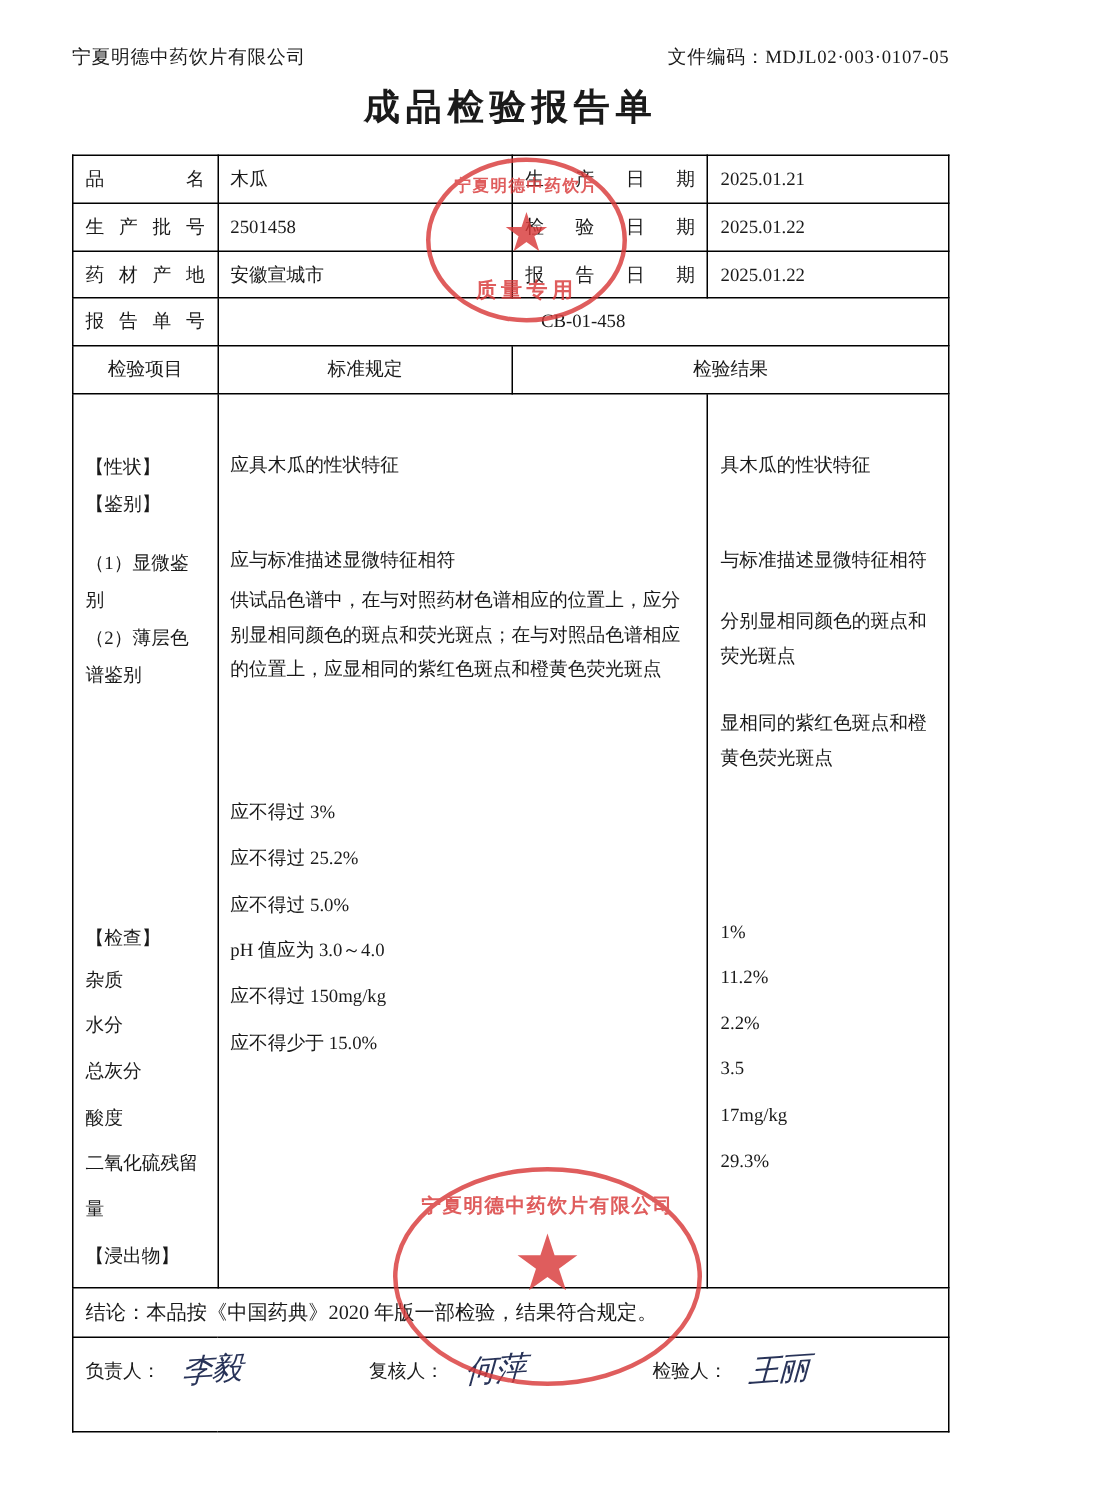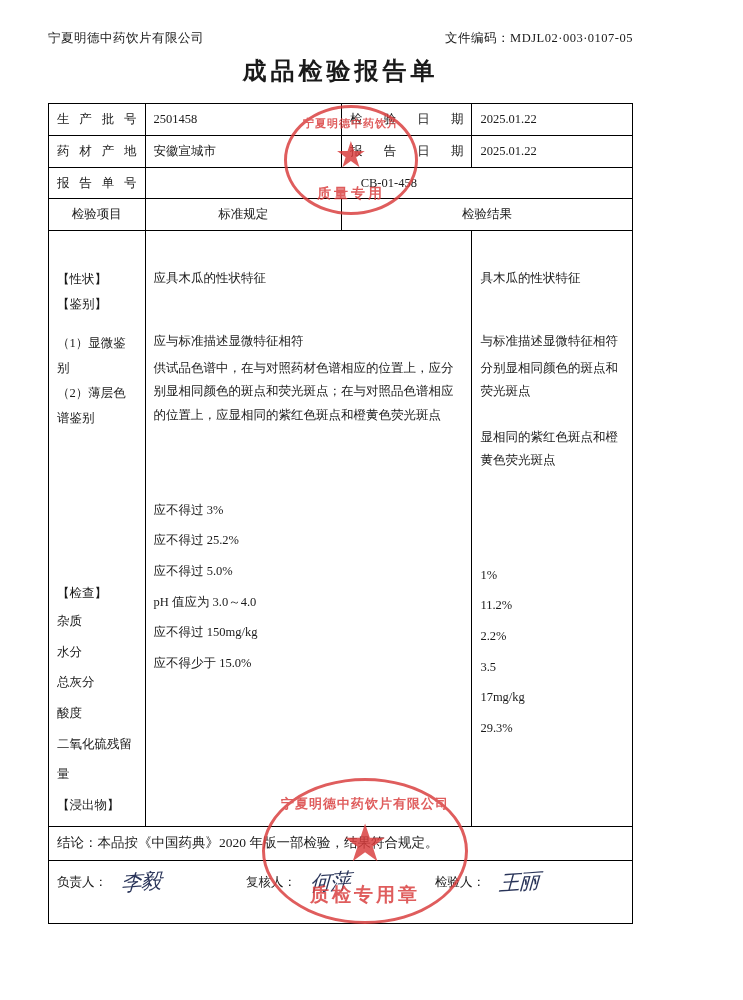--- a/index.html
+++ b/index.html
@@ -197,20 +197,26 @@
   <div class="title">成品检验报告单</div>
 
   <table class="doc">
     <colgroup>
       <col style="width:86px">
       <col style="width:175px">
       <col style="width:116px">
       <col style="width:143px">
     </colgroup>
     <tbody>
+      <tr>
+        <td class="lbl">品　　名</td>
+        <td class="val">木瓜</td>
+        <td class="lbl lbl-c">生产日期</td>
+        <td class="val">2025.01.21</td>
+      </tr>
       <tr>
         <td class="lbl">生产批号</td>
         <td class="val">2501458</td>
         <td class="lbl lbl-c">检验日期</td>
         <td class="val">2025.01.22</td>
       </tr>
       <tr>
         <td class="lbl">药材产地</td>
         <td class="val">安徽宣城市</td>
         <td class="lbl lbl-c">报告日期</td>
@@ -261,21 +267,21 @@
           <div class="row-line">应不得过 150mg/kg</div>
           <div class="row-line">应不得少于 15.0%</div>
         </td>
 
         <td class="body-cell">
           <div class="sec-gap-lg"></div>
           <div class="cell-res">具木瓜的性状特征</div>
           <div style="height:26px"></div>
           <div class="sec-gap"></div>
           <div class="cell-res">与标准描述显微特征相符</div>
-          <div class="cell-res" style="margin-top:4px">分别显相同颜色的斑点和荧光斑点</div>
+          <div class="cell-res" style="margin-top:18px">分别显相同颜色的斑点和荧光斑点</div>
           <div class="cell-res" style="margin-top:22px">显相同的紫红色斑点和橙黄色荧光斑点</div>
           <div style="height:62px"></div>
           <div style="height:26px"></div>
           <div class="row-line">1%</div>
           <div class="row-line">11.2%</div>
           <div class="row-line">2.2%</div>
           <div class="row-line">3.5</div>
           <div class="row-line">17mg/kg</div>
           <div class="row-line">29.3%</div>
         </td>
@@ -313,17 +319,16 @@
       <div class="stamp-arc">宁夏明德中药饮片</div>
       <div class="stamp-star">★</div>
       <div class="stamp-bottomtext">质量专用</div>
     </div>
   </div>
 
   <div class="stamp stamp-bottom">
     <div class="stamp-inner">
       <div class="stamp-arc">宁夏明德中药饮片有限公司</div>
       <div class="stamp-star">★</div>
-      <div class="stamp-bottomtext">质检专用章</div>
     </div>
   </div>
 
 </div>
 
 </body></html>

